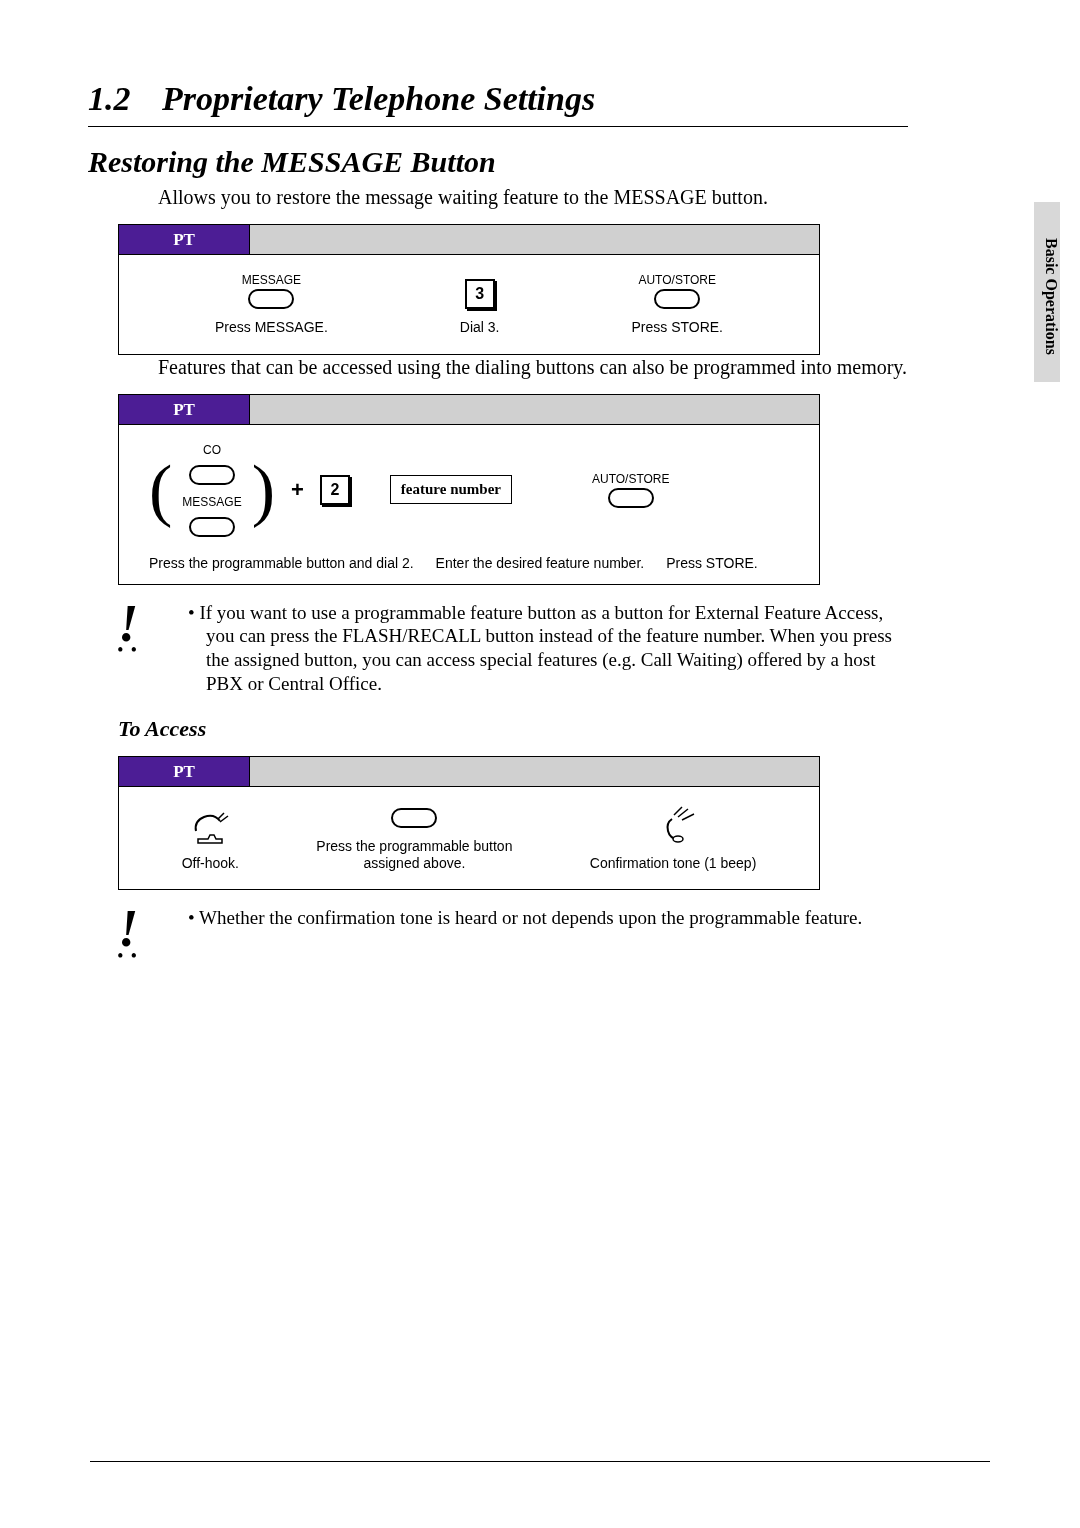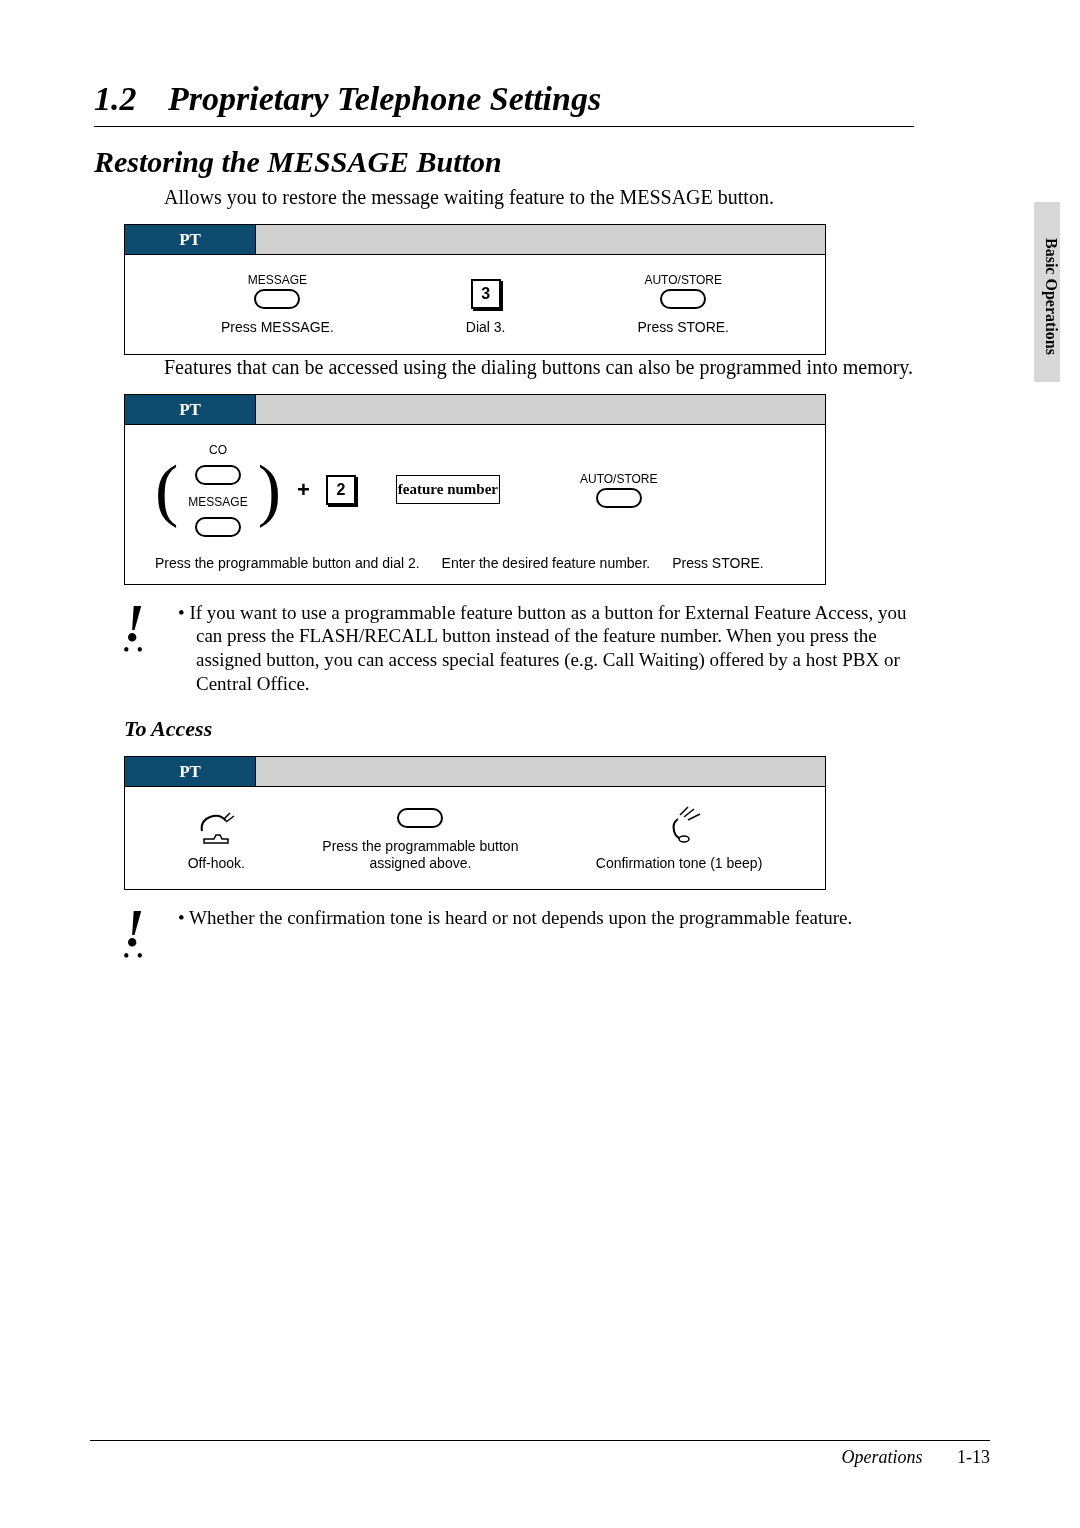--- a/index.html
+++ b/index.html
@@ -12,21 +12,21 @@
   }
   .page {
     position: relative;
     width: 1080px;
     height: 1528px;
     margin: 0 auto;
     background: #fff;
   }
   .content {
     position: absolute;
-    left: 94px;
+    left: 88px;
     top: 80px;
     width: 820px;
   }
   .section-num {
     font-style: italic;
     font-weight: bold;
     font-size: 34px;
     display: inline-block;
     width: 70px;
     vertical-align: baseline;
@@ -64,21 +64,21 @@
     margin: 14px 0 0 30px;
     width: 700px;
     position: relative;
   }
   .pt-tabrow {
     display: flex;
     height: 30px;
   }
   .pt-tab-active {
     width: 130px;
-    background: #0c4a6e;
+    background: #4c1d95;
     color: #fff;
     font-weight: bold;
     font-size: 17px;
     text-align: center;
     line-height: 30px;
     border-right: 1px solid #000;
     border-bottom: 1px solid #000;
   }
   .pt-tab-rest {
     flex: 1;
@@ -138,21 +138,21 @@
     align-items: center;
     justify-content: center;
     font-weight: bold;
     font-size: 16px;
     box-shadow: 2px 2px 0 #000;
     background: #fff;
     font-family: Arial, sans-serif;
   }
   .feature-box {
     border: 1px solid #000;
-    padding: 5px 1px;
+    padding: 5px 10px;
     font-weight: bold;
     font-size: 15px;
     font-family: "Times New Roman", serif;
   }
   .paren-group {
     display: flex;
     align-items: center;
     gap: 10px;
   }
   .big-paren {
@@ -191,21 +191,21 @@
     display: block;
     font-size: 16px;
     letter-spacing: 2px;
     font-style: normal;
     font-weight: bold;
     margin-top: -4px;
   }
   .note-text {
     font-size: 19px;
     line-height: 1.25;
-    margin-left: 32px;
+    margin-left: 48px;
     text-indent: -18px;
   }
   .note-text::before {
     content: "• ";
   }
   .side-tab {
     position: absolute;
     right: 20px;
     top: 202px;
     width: 26px;
@@ -366,18 +366,14 @@
     </div>
 
     <div class="note-row">
       <div class="exclaim">!<span class="exclaim-dot">• •</span></div>
       <div class="note-text">Whether the confirmation tone is heard or not depends upon the programmable feature.</div>
     </div>
   </div>
 
   <div class="footer">
     <hr class="footer-rule">
-    <div class="footer-text">
-      <span class="ops">Operations</span>
-      <span>1-13</span>
-    </div>
   </div>
 </div>
 
 </body></html>

